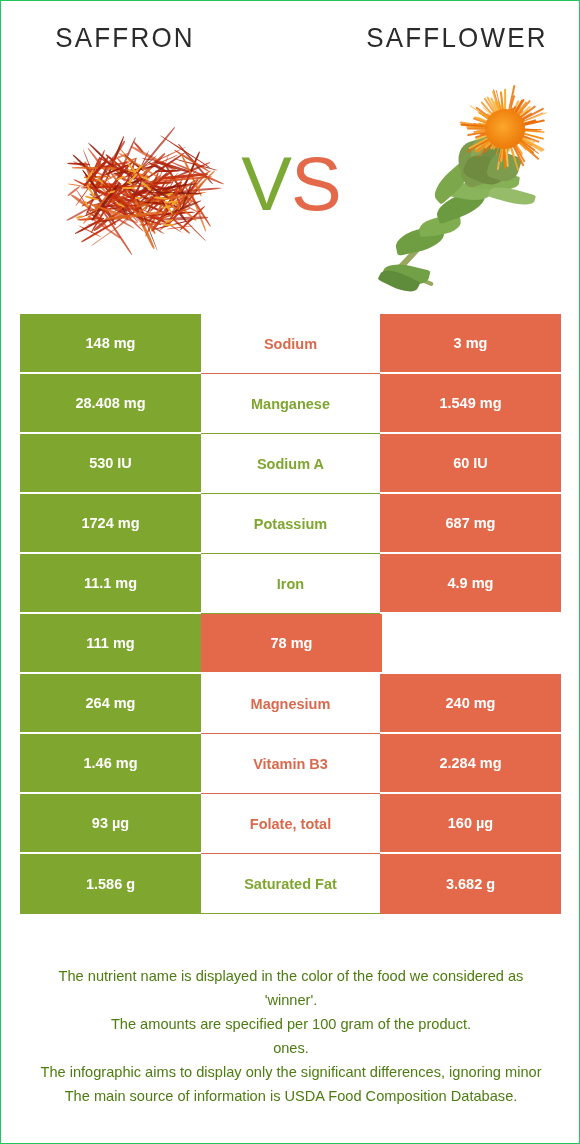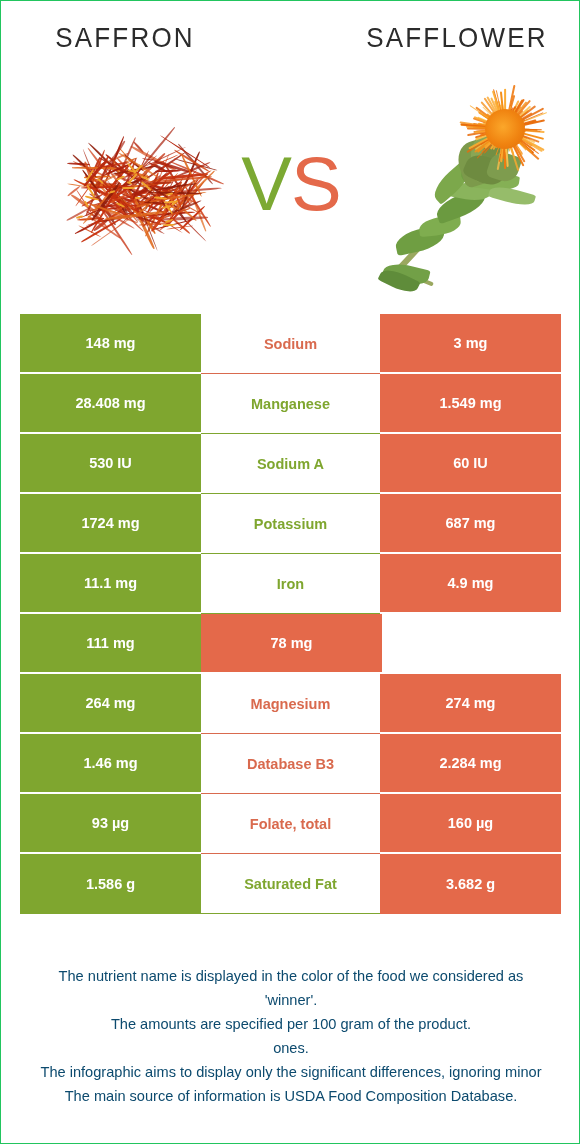--- a/index.html
+++ b/index.html
@@ -175,21 +175,21 @@
 
   
   .footer {
     position: absolute;
     left: 20px;
     top: 963px;
     width: 540px;
     text-align: center;
     font-size: 14.6px;
     line-height: 24px;
-    color: #0c4a6e;
+    color: #4d7c0f;
     font-weight: 400;
   }
   .footer p { margin: 0; }
 </style>
 </head>
 <body>
 
 <div class="page">
 
   <div class="titles">
@@ -674,26 +674,26 @@
       </div>
       <div class="row win-green">
         <div class="cell left">111 mg</div>
         <div class="cell right">78 mg</div>
       </div>
       <div class="row win-orange">
         <div class="cell left">264 mg</div>
         <div class="cell mid">
           <span class="nutrient-name">Magnesium</span>
         </div>
-        <div class="cell right">274 mg</div>
+        <div class="cell right">240 mg</div>
       </div>
       <div class="row win-orange">
         <div class="cell left">1.46 mg</div>
         <div class="cell mid">
-          <span class="nutrient-name">Database B3</span>
+          <span class="nutrient-name">Vitamin B3</span>
         </div>
         <div class="cell right">2.284 mg</div>
       </div>
       <div class="row win-orange">
         <div class="cell left">93 µg</div>
         <div class="cell mid">
           <span class="nutrient-name">Folate, total</span>
         </div>
         <div class="cell right">160 µg</div>
       </div>

